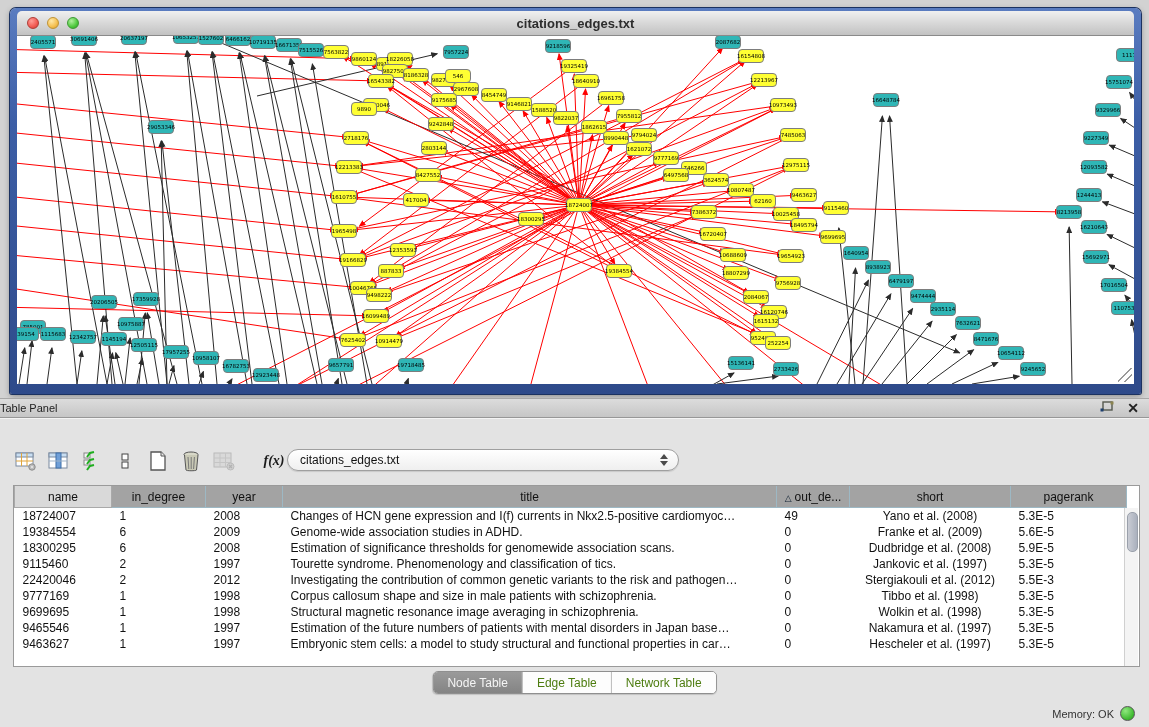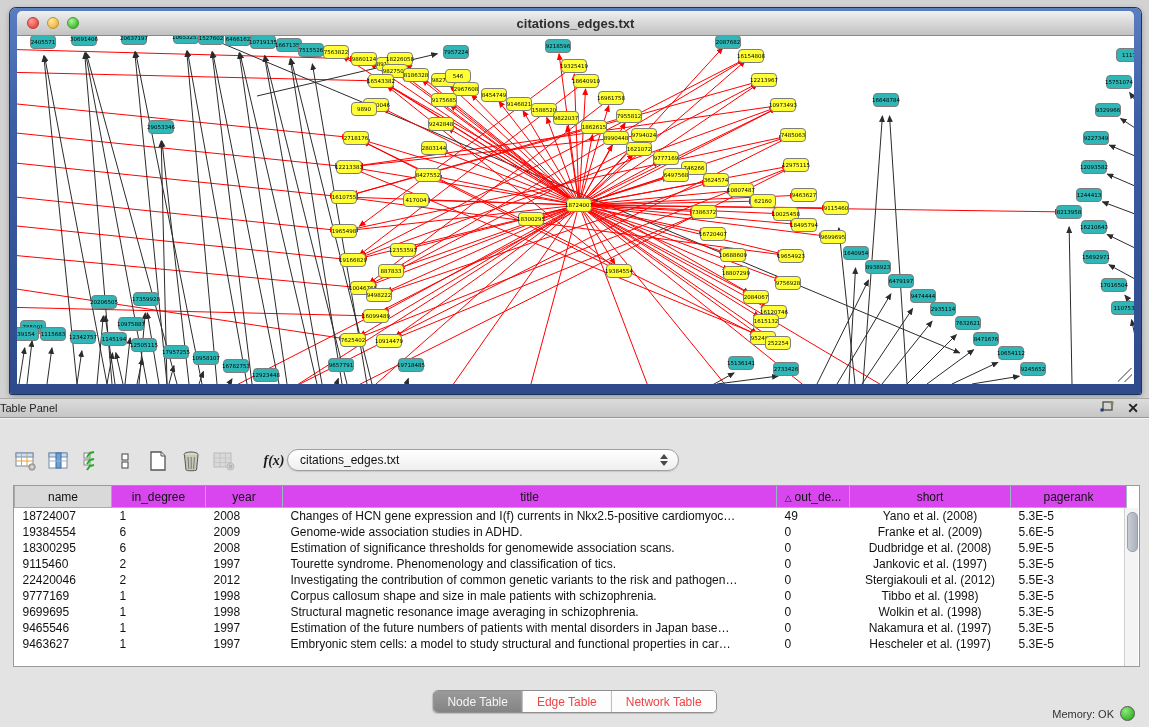--- a/index.html
+++ b/index.html
@@ -66,45 +66,45 @@
   .combo-arrows{display:flex;flex-direction:column;gap:2px;margin-right:10px;}
   .tri-up{width:0;height:0;border-left:4px solid transparent;border-right:4px solid transparent;border-bottom:5px solid #4a4a4a;}
   .tri-down{width:0;height:0;border-left:4px solid transparent;border-right:4px solid transparent;border-top:5px solid #4a4a4a;}
   
   .tablewrap{
     position:absolute;left:13px;top:66px;width:1127px;height:182px;
     background:#fff;border:1px solid #9a9a9a;box-sizing:border-box;overflow:hidden;
   }
   table.datatable{border-collapse:collapse;table-layout:fixed;width:1112px;font-size:12px;color:#111;}
   table.datatable th{
-    height:21px;background:#d946ef;border:1px solid #9db8c4;border-top:none;
+    height:21px;background:#a3a3a3;border:1px solid #9db8c4;border-top:none;
     font-weight:normal;text-align:center;font-size:12px;padding:0 2px;
     overflow:hidden;white-space:nowrap;
   }
   table.datatable th.sel{background:#d9d9d9;border-color:#a9a9a9;}
   table.datatable td{
     height:16px;padding:0 0 0 8px;white-space:nowrap;overflow:hidden;
     font-size:12px;line-height:16px;
   }
   table.datatable td.c{text-align:center;padding:0 2px;}
   .sort-glyph{font-size:9px;margin-right:3px;color:#123;}
   .vscroll{
     position:absolute;right:1px;top:22px;width:13px;height:158px;background:#f4f4f4;
     border-left:1px solid #d0d0d0;
   }
   .vthumb{position:absolute;left:2px;top:4px;width:9px;height:38px;border-radius:5px;
     background:linear-gradient(90deg,#c9ccd4,#aab0bd);border:1px solid #9aa0ab;}
   
   .tabs{
     position:absolute;left:50%;top:252px;transform:translateX(-50%);
     display:inline-flex;border:1px solid #8f8f8f;border-radius:5px;overflow:hidden;
-    background:#fff;height:21px;box-shadow:0 1px 1px rgba(0,0,0,.15);margin-top:19px;
+    background:#fff;height:21px;box-shadow:0 1px 1px rgba(0,0,0,.15);
   }
   .tab{
-    padding:0 14px;font-size:12px;color:#ef4444;display:flex;align-items:center;
+    padding:0 14px;font-size:12px;color:#4d7c0f;display:flex;align-items:center;
     border-right:1px solid #b5b5b5;background:#fdfdfd;white-space:nowrap;
   }
   .tab:last-child{border-right:none;}
   .tab.active{background:linear-gradient(180deg,#9a9a9a,#848484);color:#f5f5f5;}
   
   .status{
     position:absolute;right:14px;bottom:6px;display:flex;align-items:center;gap:6px;
   }
   .status-label{font-size:11px;color:#333;}
   .mem-dot{width:13px;height:13px;border-radius:50%;

